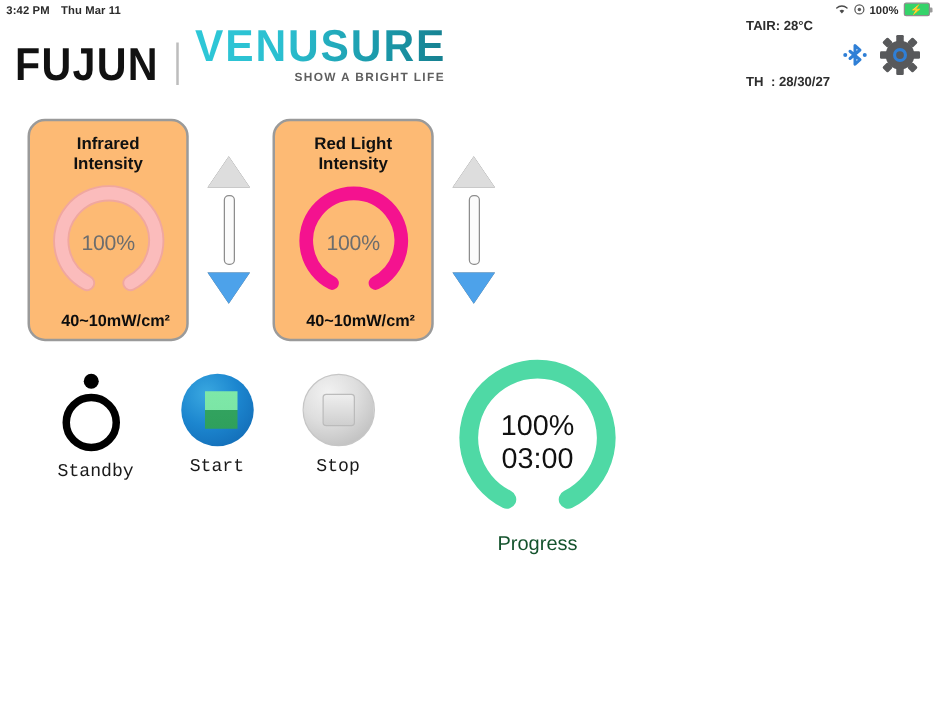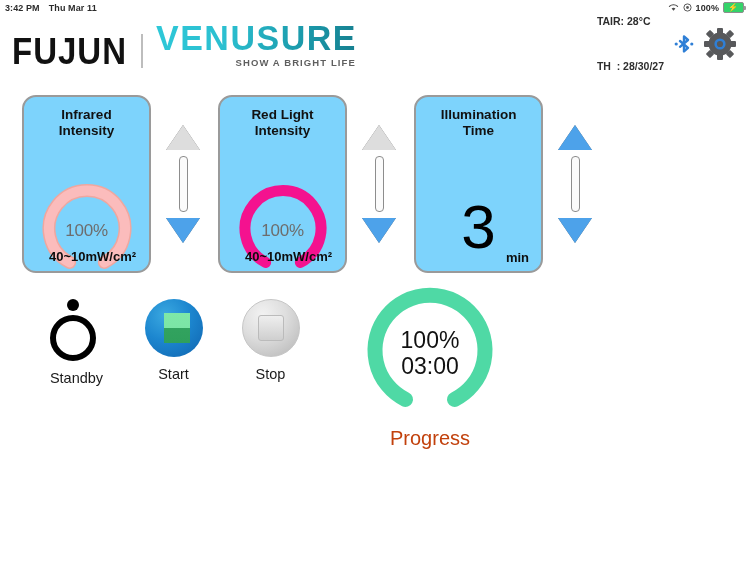--- a/index.html
+++ b/index.html
@@ -123,28 +123,27 @@
     align-items: flex-start;
     padding: 22px 0 0 22px;
     gap: 0;
   }
   .panel-group { display: flex; align-items: center; }
   .panel {
     width: 129px;
     height: 178px;
     border: 2px solid #9a9a9a;
     border-radius: 14px;
-    background: #7dd3fc;
+    background: #fdba74;
     box-sizing: border-box;
     position: relative;
     display: flex;
     flex-direction: column;
     align-items: center;
     padding-top: 10px;
-    gap: 36px;
   }
   .panel-title {
     font-size: 13.5px;
     font-weight: bold;
     text-align: center;
     line-height: 1.22;
     color: #111;
     white-space: pre-line;
   }
   .gauge-wrap {
@@ -229,20 +228,21 @@
   .ctrl {
     width: 97px;
     display: flex;
     flex-direction: column;
     align-items: center;
   }
   .ctrl-label {
     margin-top: 9px;
     font-size: 14.5px;
     color: #1a1a1a;
+    font-family: Liberation Mono, monospace;
   }
   .standby-icon {
     width: 60px; height: 62px;
     position: relative;
   }
   .standby-ring {
     position: absolute;
     bottom: 0; left: 3px;
     width: 46px; height: 46px;
     border: 6px solid #000;
@@ -309,22 +309,22 @@
     position: absolute;
     left: 0; right: 0; top: 50%;
     transform: translateY(-50%);
     text-align: center;
     line-height: 1.12;
   }
   .progress-pct { font-size: 23px; color: #111; }
   .progress-time { font-size: 23px; color: #111; }
   .progress-label {
     margin-top: 4px;
-    font-size: 20px;
-    color: #c2410c;
+    font-size: 16px;
+    color: #14532d;
   }
 </style>
 </head>
 <body>
 
 <div class="statusbar">
   <div class="sb-left">
     <span>3:42 PM</span>
     <span>Thu Mar 11</span>
   </div>
@@ -424,33 +424,20 @@
       </div>
       <div class="panel-foot">40~10mW/cm²</div>
     </div>
     <div class="stepper">
       <div class="tri tri-up dis"></div>
       <div class="track"></div>
       <div class="tri tri-down"></div>
     </div>
   </div>
 
-  <div class="panel-group">
-    <div class="panel">
-      <div class="panel-title">Illumination
-Time</div>
-      <div class="big-value">3</div>
-      <div class="unit-right">min</div>
-    </div>
-    <div class="stepper">
-      <div class="tri tri-up"></div>
-      <div class="track"></div>
-      <div class="tri tri-down"></div>
-    </div>
-  </div>
 </div>
 
 <div class="controls">
 
   <div class="ctrl">
     <div class="standby-icon">
       <div class="standby-dot"></div>
       <div class="standby-ring"></div>
     </div>
     <div class="ctrl-label">Standby</div>

